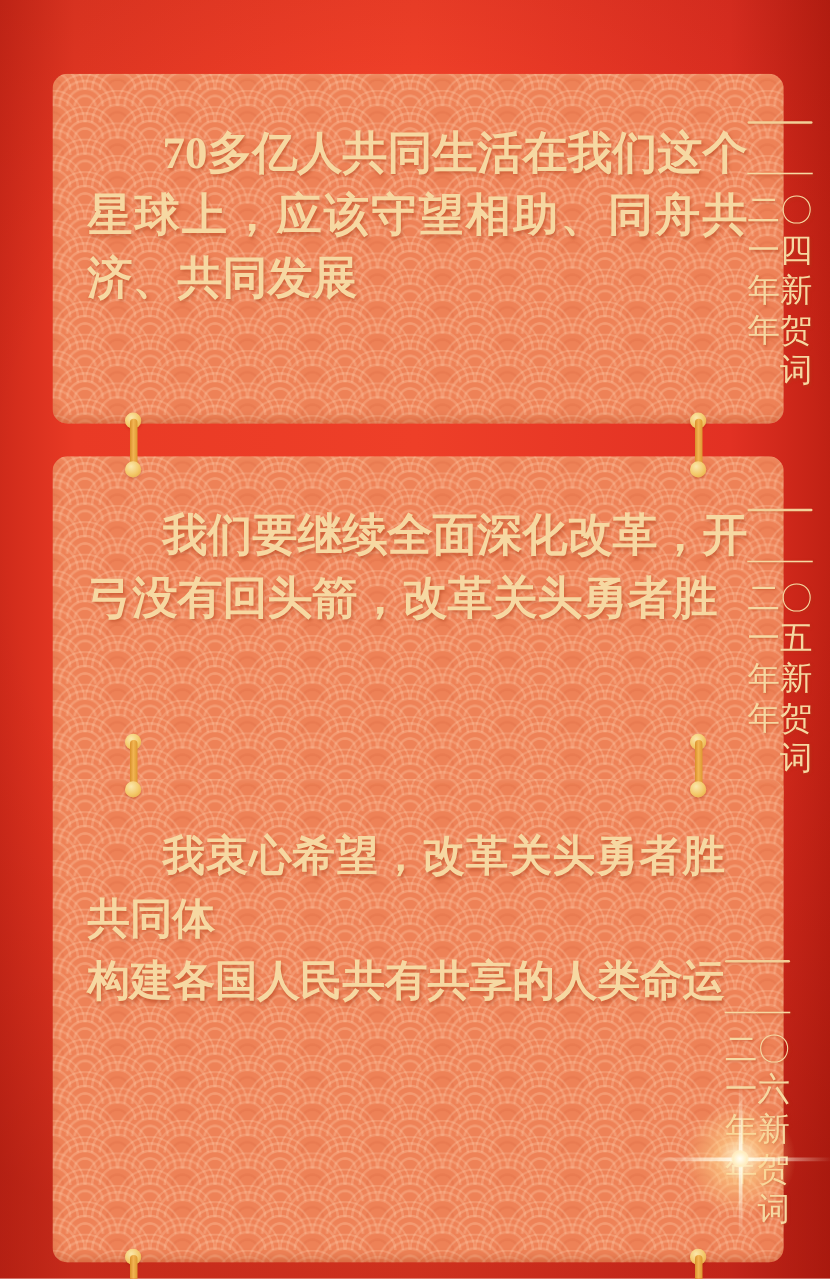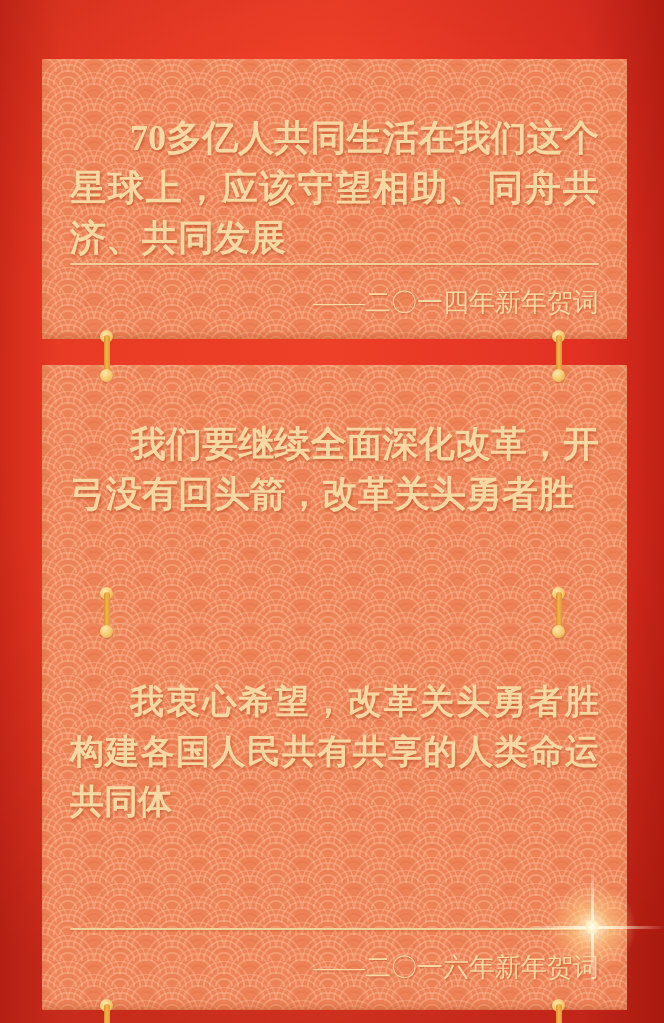--- a/index.html
+++ b/index.html
@@ -8,24 +8,24 @@
     font-family:"Liberation Serif","DejaVu Serif",serif;
   }
   .poster{
     position:absolute;inset:0;
     background:
       radial-gradient(90% 62% at 50% 40%, rgba(120,0,0,0) 55%, rgba(110,5,0,0.28) 100%),
       linear-gradient(90deg,#cf2a1a 0%,#e93a25 9%,#ee3f28 50%,#e23123 88%,#c02114 100%);
   }
   
   .card{
-    position:absolute;left:42px;width:585px;border-radius:1px;
+    position:absolute;left:42px;width:585px;border-radius:12px;
     box-sizing:border-box;
-    padding:54px 28px 26px 28px;
-    display:flex;flex-direction:column;
+    padding:38px 28px 26px 28px;
+    display:flex;flex-direction:row;
     background-color:#ee8257;
     background-image:
       radial-gradient(circle at 50% 100%,
         rgba(255,255,255,0) 7px, rgba(255,205,170,0.33) 7.5px, rgba(255,205,170,0.33) 9px, rgba(255,255,255,0) 9.5px,
         rgba(255,255,255,0) 13px, rgba(255,205,170,0.33) 13.5px, rgba(255,205,170,0.33) 15px, rgba(255,255,255,0) 15.5px,
         rgba(255,255,255,0) 19px, rgba(255,205,170,0.33) 19.5px, rgba(255,205,170,0.33) 21px, rgba(255,255,255,0) 21.5px,
         rgba(255,255,255,0) 24.5px, rgba(255,205,170,0.33) 25px, rgba(255,205,170,0.33) 26px, rgba(255,255,255,0) 26.5px),
       radial-gradient(circle at 50% 100%,
         rgba(255,255,255,0) 7px, rgba(215,100,60,0.22) 7.5px, rgba(215,100,60,0.22) 9px, rgba(255,255,255,0) 9.5px,
         rgba(255,255,255,0) 13px, rgba(255,205,170,0.28) 13.5px, rgba(255,205,170,0.28) 15px, rgba(255,255,255,0) 15.5px,
@@ -103,27 +103,31 @@
       <div class="divider"></div>
       <div class="attribution">——二〇一四年新年贺词</div>
     </div>
   </section>
 
   <section class="card card-2">
     <div class="quote">
       <div class="line indent">我们要继续全面深化改革，开</div>
       <div class="line last">弓没有回头箭，改革关头勇者胜</div>
     </div>
+    <div class="card-footer">
+      <div class="divider"></div>
+      <div class="attribution">——二〇一五年新年贺词</div>
+    </div>
   </section>
 
   <section class="card card-3">
     <div class="quote">
       <div class="line indent">我衷心希望，改革关头勇者胜</div>
+      <div class="line last">共同体</div>
       <div class="line">构建各国人民共有共享的人类命运</div>
-      <div class="line last">共同体</div>
     </div>
     <div class="card-footer">
       <div class="divider"></div>
       <div class="attribution">——二〇一六年新年贺词</div>
     </div>
   </section>
 
   <div class="pin" style="left:100px;top:330px;height:52px">
     <span class="knob top"></span>
     <span class="bar"></span>

